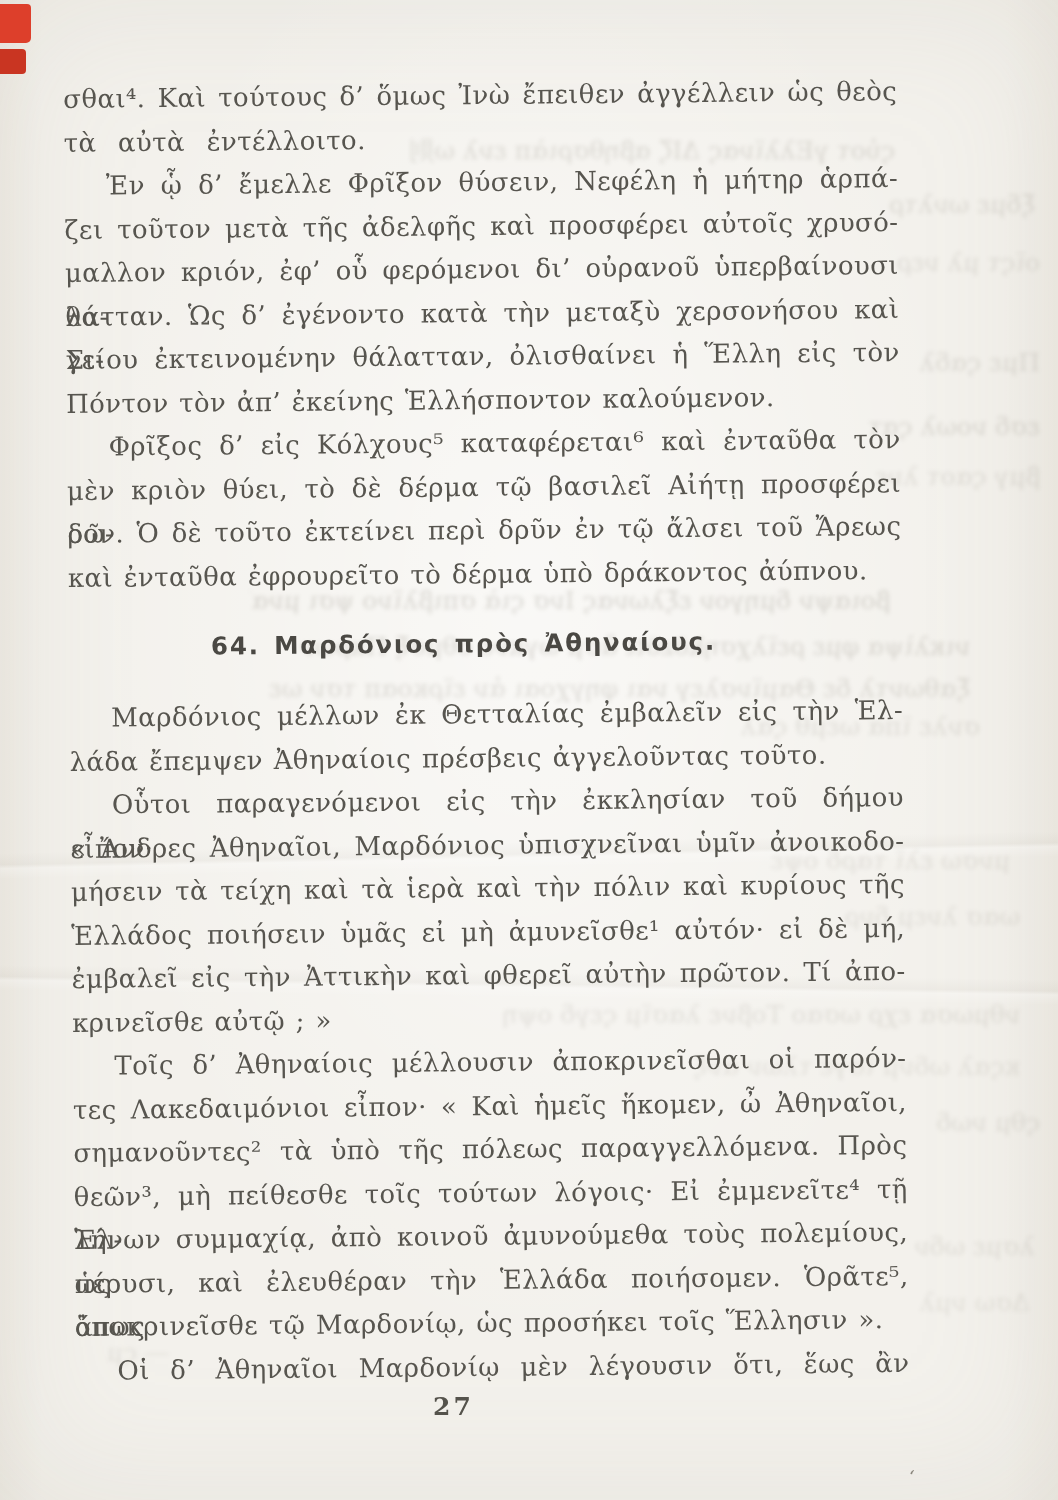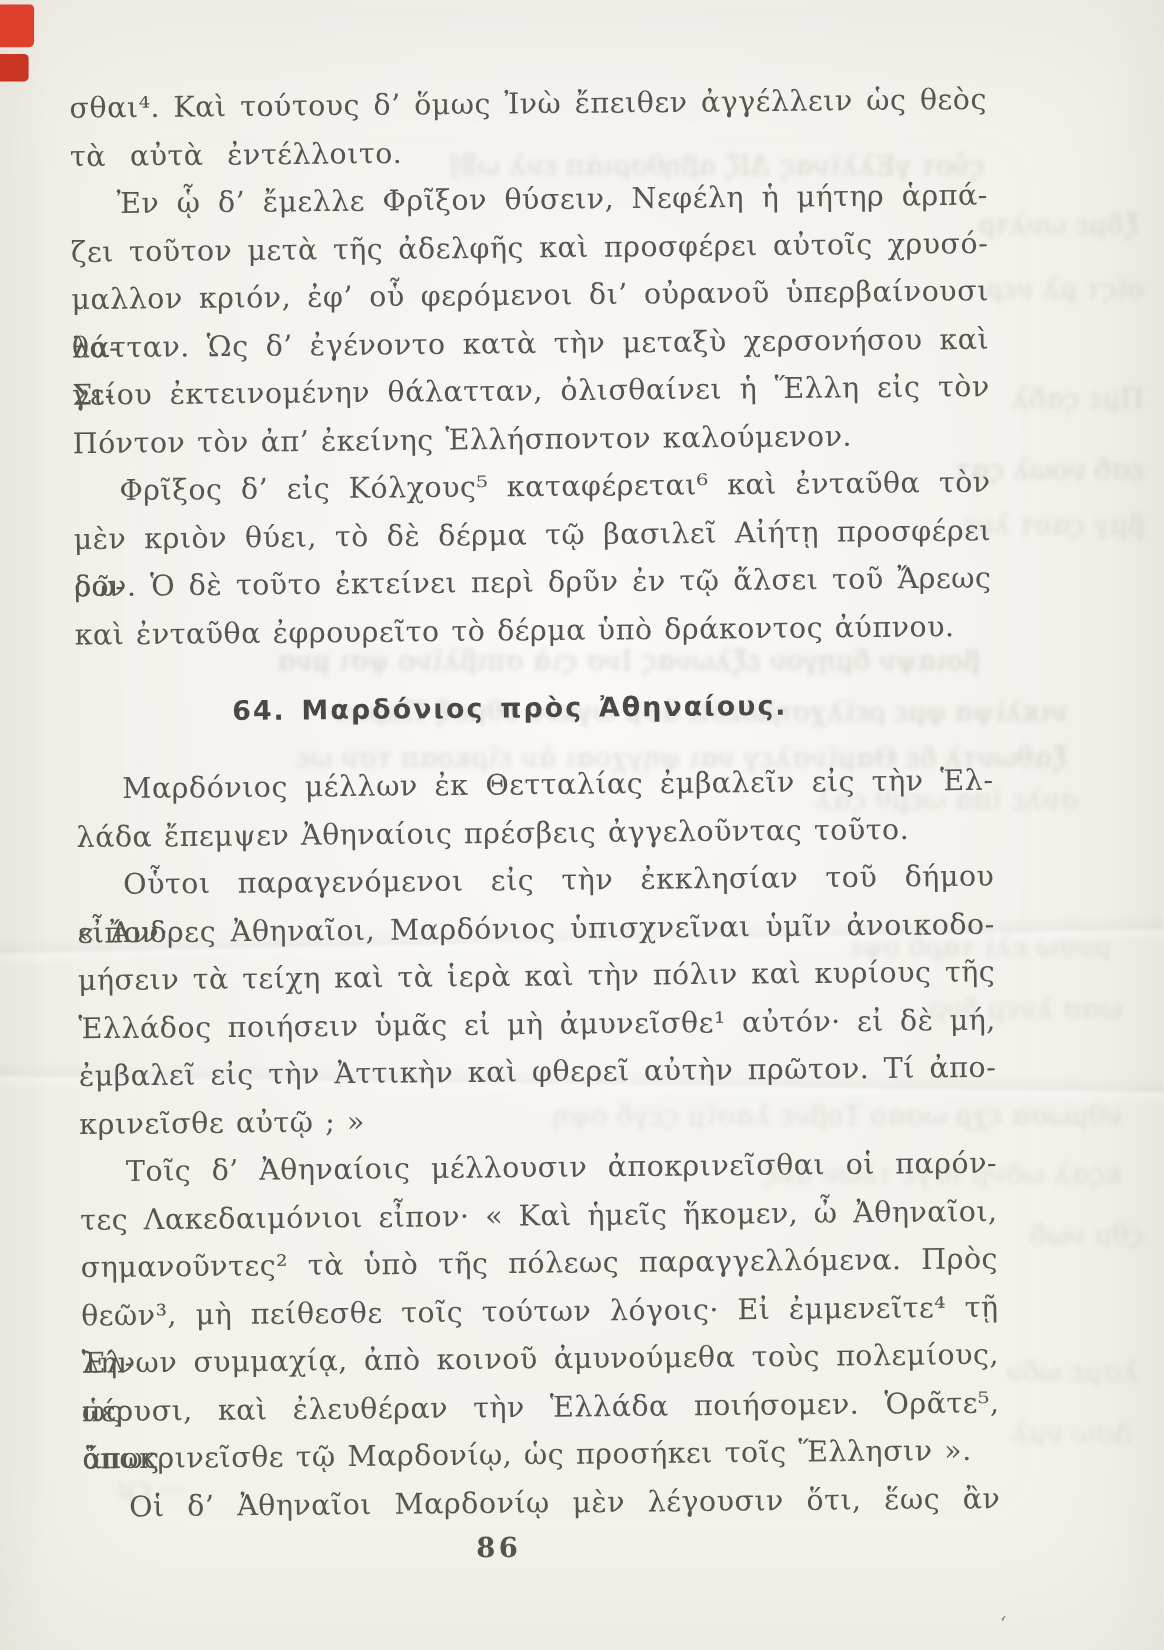--- a/index.html
+++ b/index.html
@@ -150,15 +150,15 @@
         <div class="line j">θεῶν³, μὴ πείθεσθε τοῖς τούτων λόγοις· Εἰ ἐμμενεῖτε⁴ τῇ Ἑλ-</div>
         <div class="line j">λήνων συμμαχίᾳ, ἀπὸ κοινοῦ ἀμυνούμεθα τοὺς πολεμίους, ὡς</div>
         <div class="line j">πέρυσι, καὶ ἐλευθέραν τὴν Ἑλλάδα ποιήσομεν. Ὁρᾶτε⁵, ὅπως</div>
         <div class="line l">ἀποκρινεῖσθε τῷ Μαρδονίῳ, ὡς προσήκει τοῖς Ἕλλησιν ».</div>
       </div>
       <div>
         <div class="line j i">Οἱ δ’ Ἀθηναῖοι Μαρδονίῳ μὲν λέγουσιν ὅτι, ἕως ἂν</div>
       </div>
     </div>
 
-  <div id="page-number">86</div>
+  <div id="page-number">27</div>
   <div id="corner-mark">‘</div>
 </div>
 
 </body></html>

